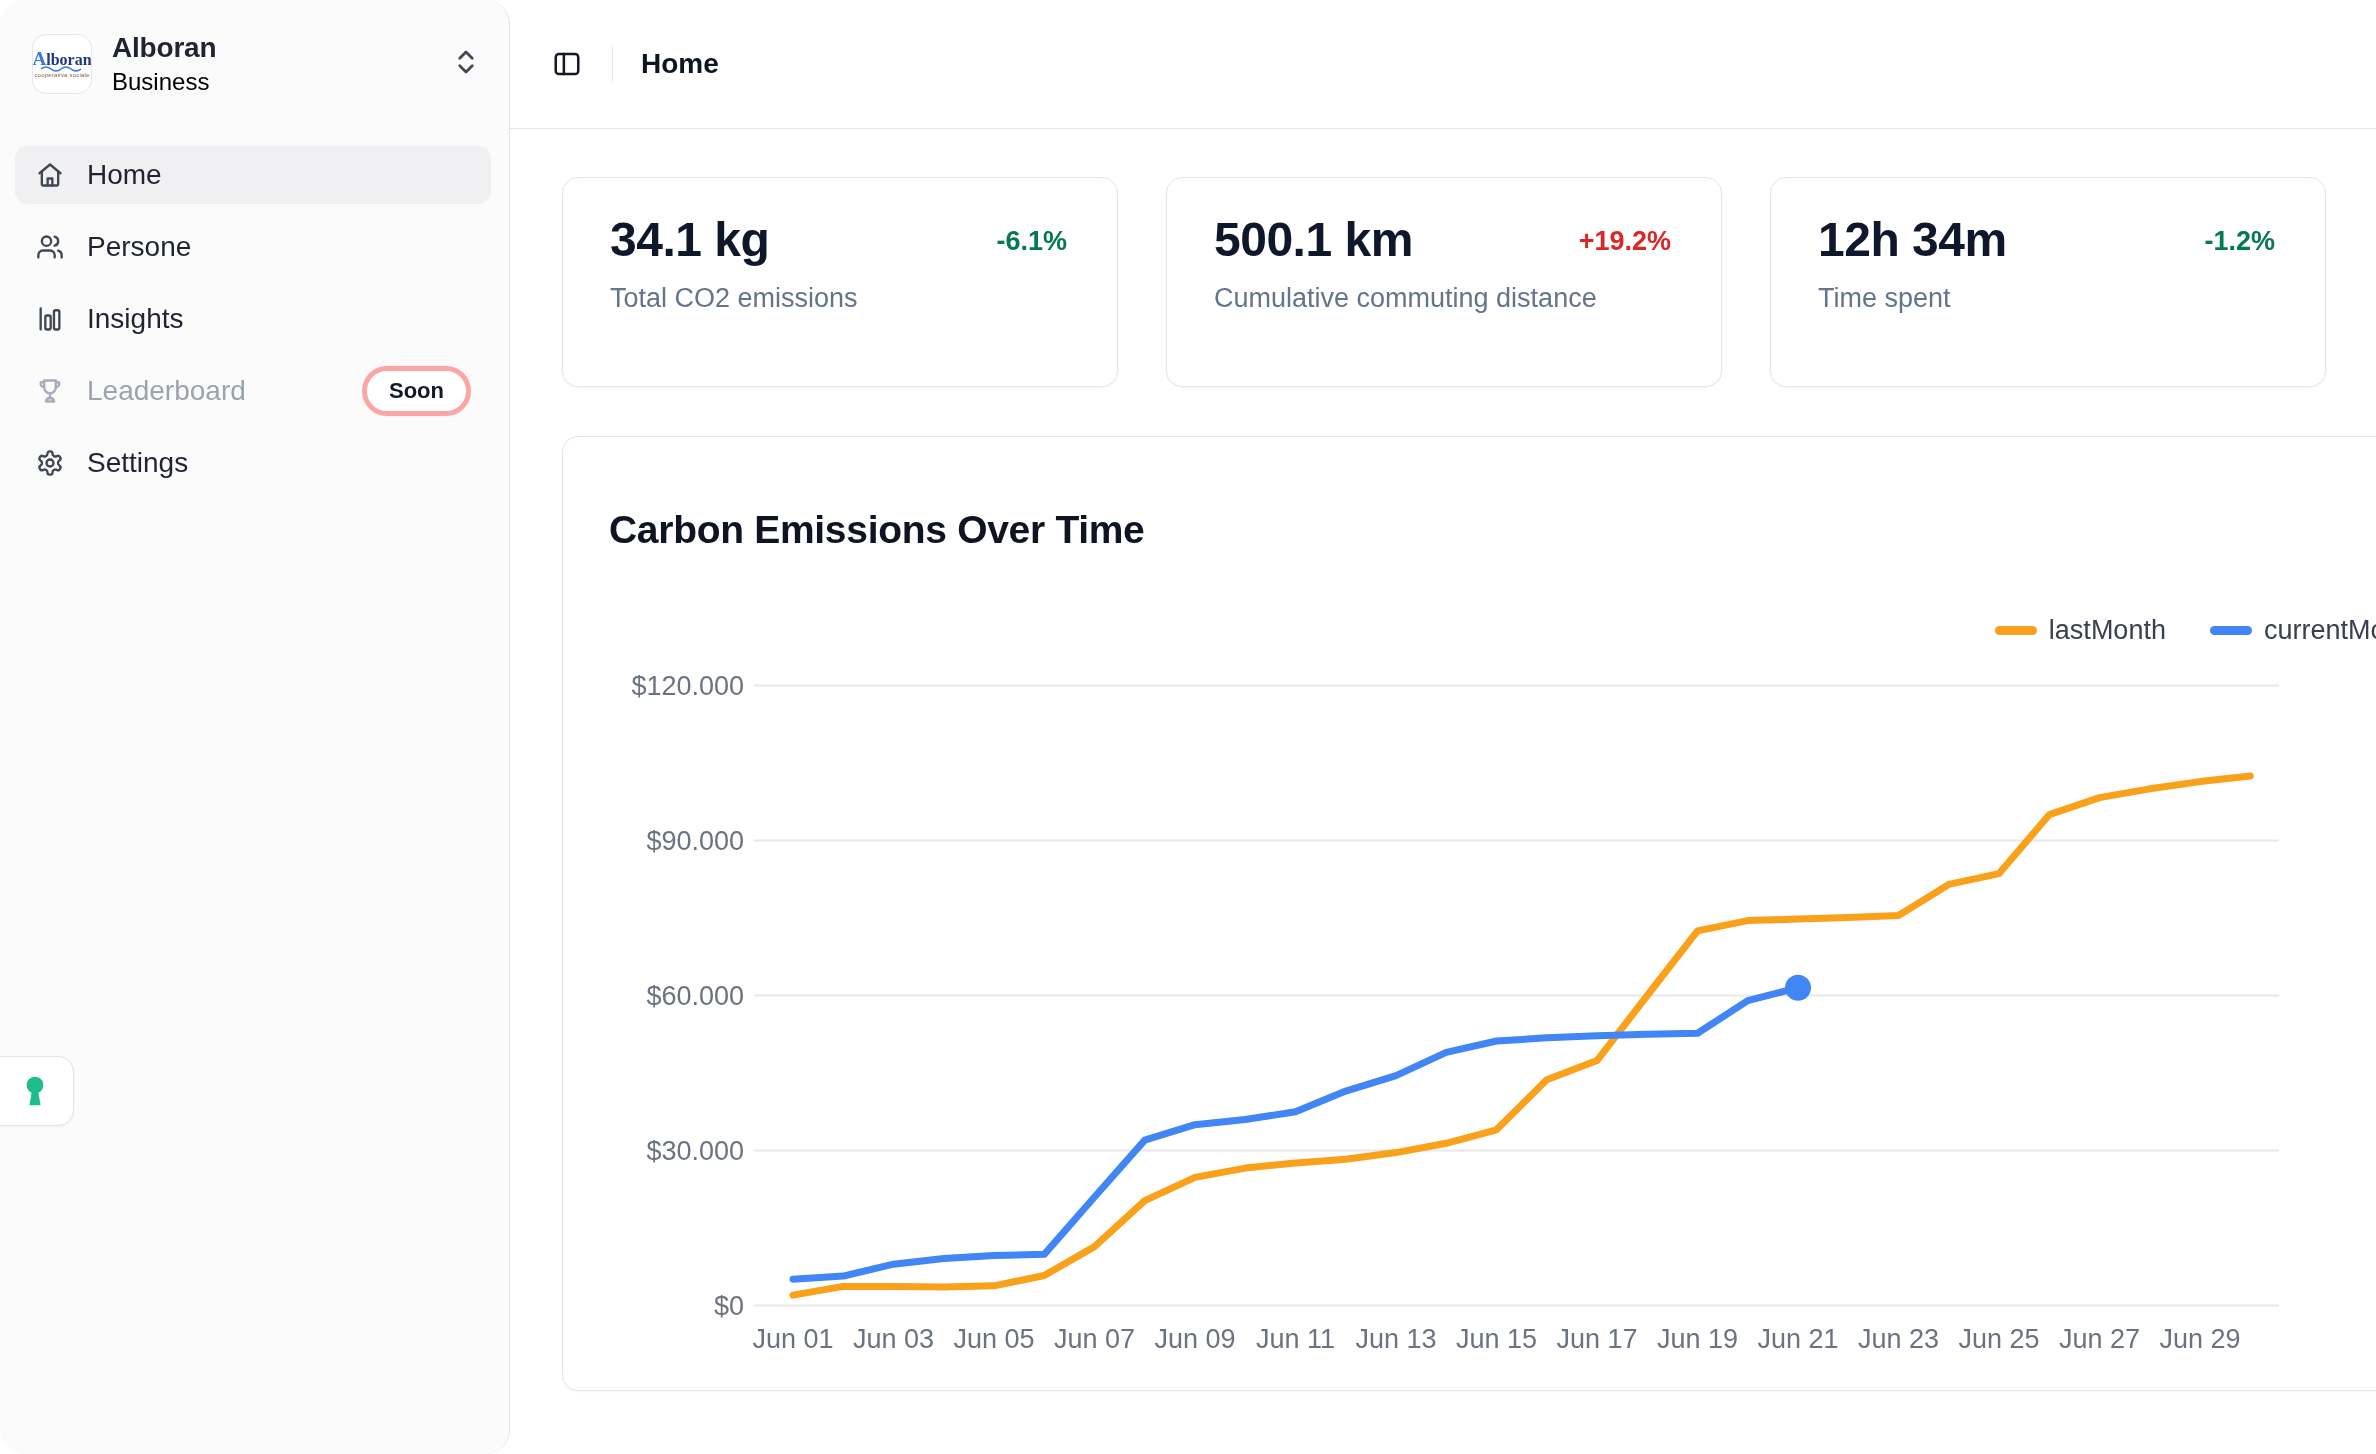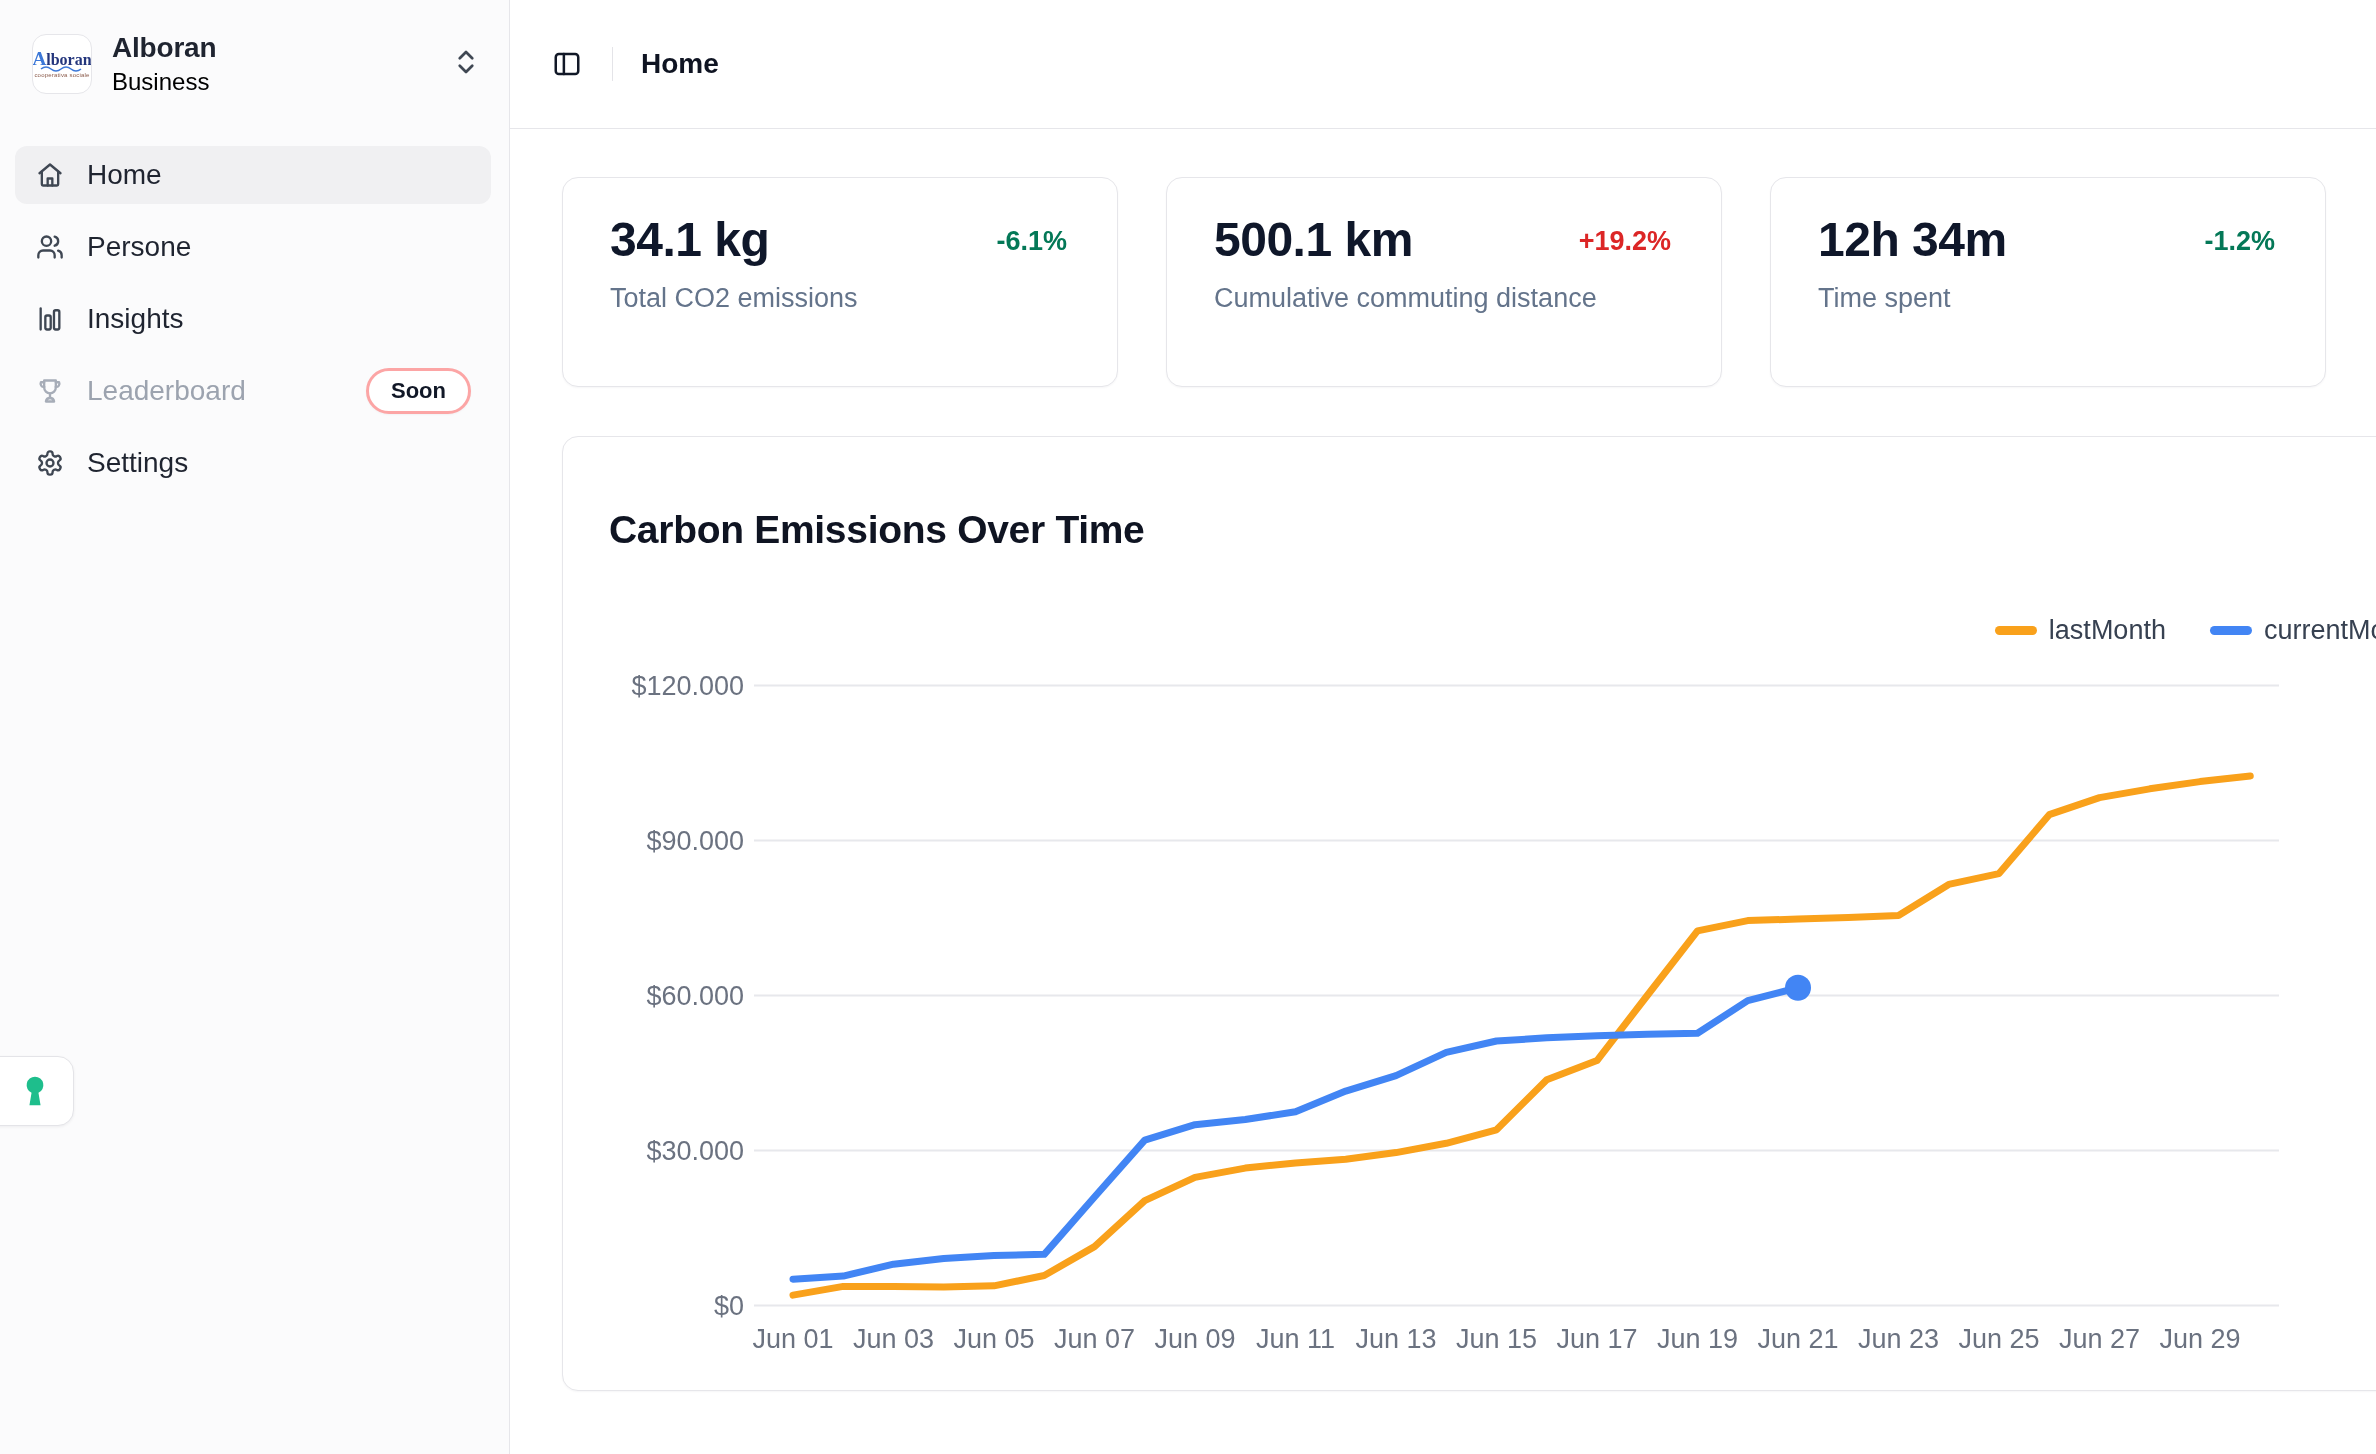--- a/index.html
+++ b/index.html
@@ -10,20 +10,21 @@
     color: #111827;
   }
   .app { display: flex; width: 2376px; height: 1454px; }
 
   
   .sidebar {
     position: relative;
     width: 510px; flex: 0 0 510px; height: 100%;
     background: #FBFBFC;
     border-right: 1px solid #E6E6EA;
+    border-radius: 24px;
   }
   .workspace {
     display: flex; align-items: center;
     padding: 32px 28px 0 32px;
     cursor: pointer;
   }
   .ws-logo {
     width: 60px; height: 60px; border-radius: 14px;
     background: #ffffff; border: 1px solid #E6E6EA;
     display: flex; flex-direction: column; align-items: center; justify-content: center;
@@ -55,21 +56,21 @@
     padding: 0 20px; margin-bottom: 14px;
     font-size: 28px; color: #1F2430; cursor: pointer;
   }
   .nav-item .icon { display: flex; width: 30px; justify-content: center; color: #3F4753; }
   .nav-item .label { margin-left: 22px; font-weight: 400; }
   .nav-item.active { background: #F0F0F2; font-weight: 500; }
   .nav-item.disabled { color: #9CA3AF; cursor: default; }
   .nav-item.disabled .icon { color: #A7ADB8; }
   .soon-pill {
     margin-left: auto;
-    background: #ffffff; border: 3px solid #fca5a5;
+    background: #ffffff; border: 5px solid #fca5a5;
     border-radius: 999px; padding: 7px 22px;
     font-size: 22px; font-weight: 700; color: #111827;
     box-shadow: 0 1px 2px rgba(16,24,40,.04);
   }
 
   .keyhole-card {
     position: absolute; left: -26px; top: 1056px;
     width: 100px; height: 70px;
     background: #ffffff; border: 1px solid #E4E4E8; border-radius: 16px;
     box-shadow: 0 1px 3px rgba(16,24,40,.06);

